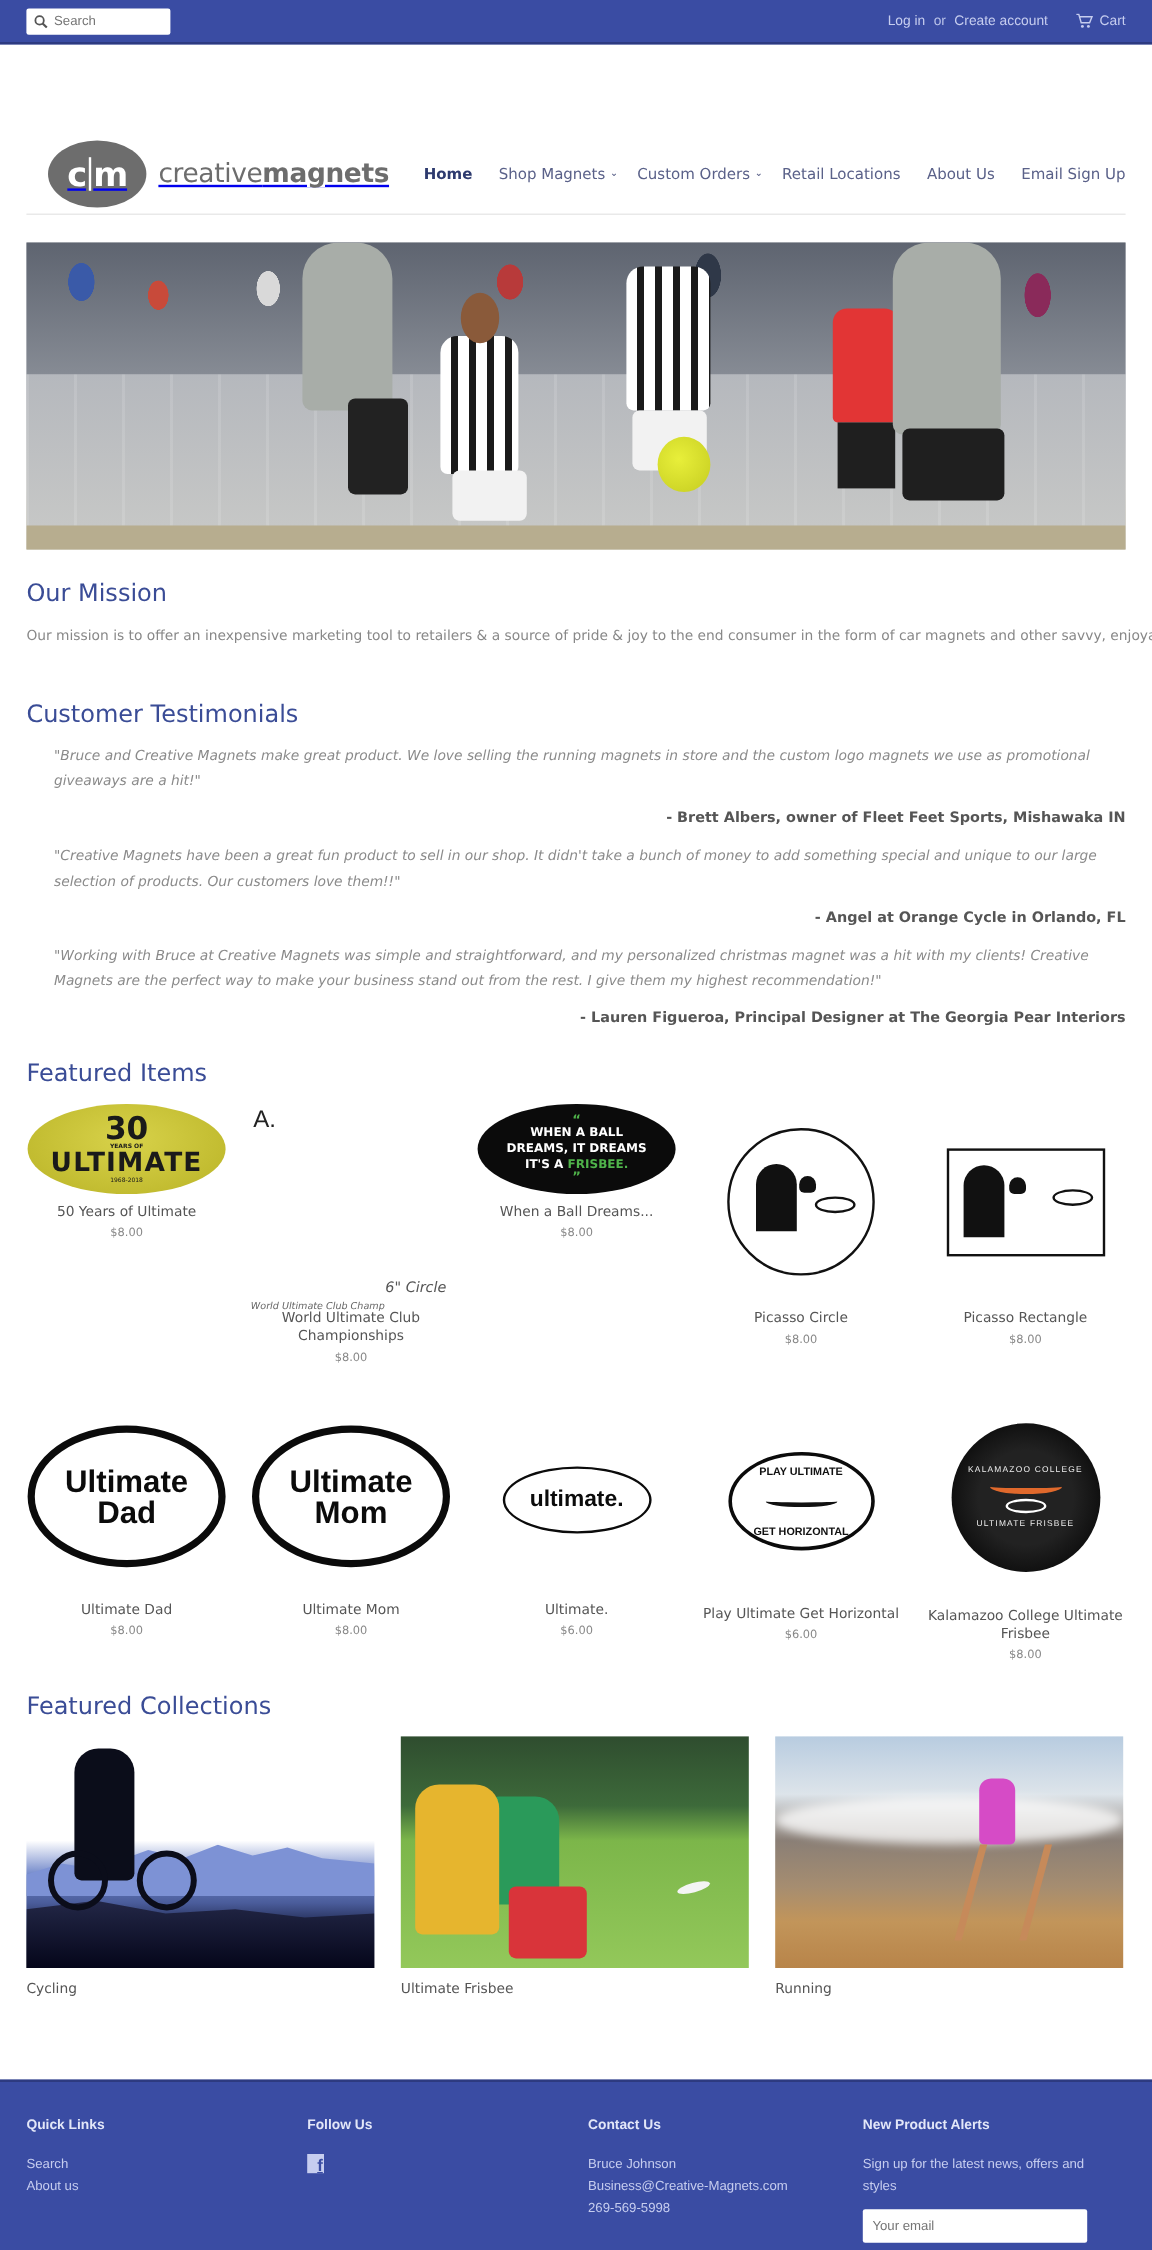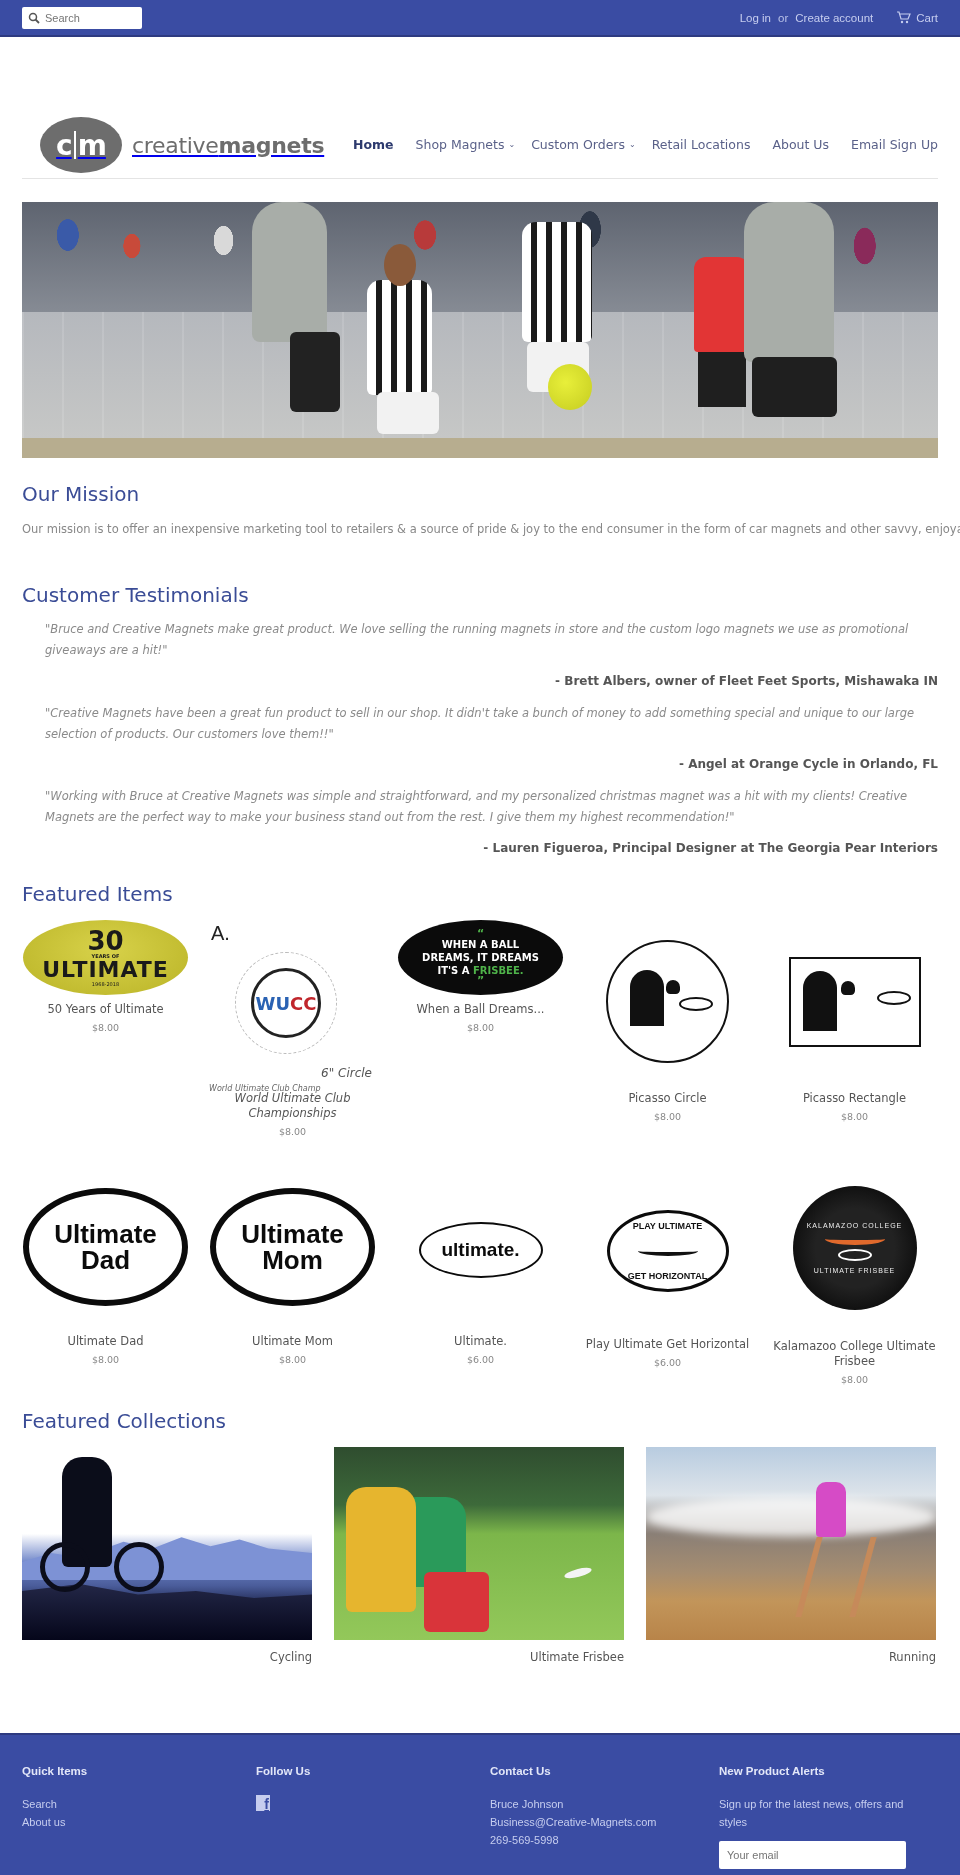--- a/index.html
+++ b/index.html
@@ -100,21 +100,21 @@
 
   .big-circle { width: 165px; height: 118px; border-radius: 50%; border: 6px solid #0b0b0b; display: flex; flex-direction: column; align-items: center; justify-content: center; font-family: "Liberation Sans", sans-serif; font-weight: bold; color: #0b0b0b; font-size: 26px; line-height: 26px; background: #fff; }
   .small-oval { width: 124px; height: 56px; border-radius: 50%; border: 2px solid #0b0b0b; display: flex; align-items: center; justify-content: center; font-family: "Liberation Sans", sans-serif; font-size: 19px; color: #0b0b0b; font-weight: bold; background: #fff; }
   .play-circle { width: 122px; height: 82px; border-radius: 50%; border: 3px solid #0b0b0b; display: flex; flex-direction: column; align-items: center; justify-content: space-between; padding: 8px 0; font-family: "Liberation Sans", sans-serif; font-weight: bold; font-size: 9px; color: #111; background: #fff; }
   .play-circle .swoosh { width: 60px; height: 10px; border-bottom: 4px solid #111; border-radius: 50%; }
   .kzoo { width: 124px; height: 124px; border-radius: 50%; background: radial-gradient(circle, #222 45%, #111 70%); display: flex; flex-direction: column; align-items: center; justify-content: center; color: #eee; font-family: "Liberation Sans", sans-serif; font-size: 7px; letter-spacing: 1px; }
   .kzoo .arc { width: 60px; height: 12px; border-bottom: 5px solid #e0692c; border-radius: 50%; margin: 4px 0; }
   .kzoo .disc { width: 34px; height: 12px; border-radius: 50%; border: 2px solid #fff; }
 
   
-  .collection { position: absolute; top: 1447px; width: 290px; text-align: right; }
+  .collection { position: absolute; top: 1447px; width: 290px; text-align: left; }
   .collection .cimg { width: 290px; height: 193px; position: relative; overflow: hidden; }
   .collection .cname { font-family: "DejaVu Sans", sans-serif; font-size: 11.5px; color: #555; margin-top: 10px; }
   .img-cycling { background: linear-gradient(180deg, #fff 0%, #fff 45%, #6f86c9 60%, #4a5c9a 72%, #101535 85%, #05061a 100%); }
   .img-cycling .mtn { position: absolute; left: 0; right: 0; top: 88px; height: 45px; background: #7d92d5; clip-path: polygon(0 60%, 10% 40%, 20% 50%, 35% 15%, 45% 30%, 55% 5%, 65% 25%, 75% 10%, 85% 30%, 100% 40%, 100% 100%, 0 100%); }
   .img-cycling .ground { position: absolute; left: 0; right: 0; bottom: 0; height: 70px; background: linear-gradient(180deg, #2a2f52, #05061a); clip-path: polygon(0 30%, 20% 20%, 40% 35%, 60% 30%, 80% 40%, 100% 35%, 100% 100%, 0 100%); }
   .img-cycling .rider { position: absolute; left: 40px; top: 10px; width: 50px; height: 110px; background: #0b0d1a; border-radius: 20px 20px 6px 6px; }
   .img-cycling .wheel1 { position: absolute; left: 18px; top: 95px; width: 50px; height: 50px; border: 5px solid #0b0d1a; border-radius: 50%; }
   .img-cycling .wheel2 { position: absolute; left: 92px; top: 95px; width: 50px; height: 50px; border: 5px solid #0b0d1a; border-radius: 50%; }
   .img-frisbee { background: linear-gradient(180deg, #2f4d2f 0%, #3d6a3a 30%, #7cb64a 45%, #93c85a 100%); }
   .img-frisbee .yellow { position: absolute; left: 12px; top: 40px; width: 70px; height: 125px; background: #e6b52e; border-radius: 20px 20px 6px 6px; }
@@ -233,30 +233,24 @@
     <span class="ult">ULTIMATE</span>
     <span class="yrs">1968-2018</span>
   </div>
   <div class="pname">50 Years of Ultimate</div>
   <div class="pprice">$8.00</div>
 </div>
 
 <div class="product" style="left:209px; top:922px;">
   <div class="pimg wucc-wrap">
     <span class="a">A.</span>
-    <div class="wucc-circle">
-        <div class="wucc-inner">
-          <span class="w">WU</span>
-          <span class="c">CC</span>
-        </div>
-      </div>
     <span class="cap1">World Ultimate Club Champ</span>
     <span class="cap2">6" Circle</span>
   </div>
-  <div class="pname" style="margin-top:4px;font-style:italic;">World Ultimate Club Championships</div>
+  <div class="pname" style="margin-top:4px;">World Ultimate Club Championships</div>
   <div class="pprice">$8.00</div>
 </div>
 
 <div class="product" style="left:397px; top:920px;">
   <div class="pimg oval-black">
     <span class="q">“</span>
     <span>WHEN A BALL</span>
     <span>DREAMS, IT DREAMS</span>
     <span><span>IT'S A </span><span class="g">FRISBEE.</span></span>
     <span class="q">”</span>
@@ -359,21 +353,21 @@
   <div class="cimg img-running">
     <div class="cloud"></div>
       <div class="runner"></div>
       <div class="legs"></div>
   </div>
   <div class="cname">Running</div>
 </div>
 
 <footer class="footer">
   <div class="fcol" style="left:22px;">
-    <h4>Quick Items</h4>
+    <h4>Quick Links</h4>
     <a href="#" class="fl">Search</a>
     <a href="#" class="fl">About us</a>
   </div>
   <div class="fcol" style="left:256px;">
     <h4>Follow Us</h4>
     <a href="#" class="fb">f</a>
   </div>
   <div class="fcol" style="left:490px;">
     <h4>Contact Us</h4>
     <span class="fl">Bruce Johnson</span>

